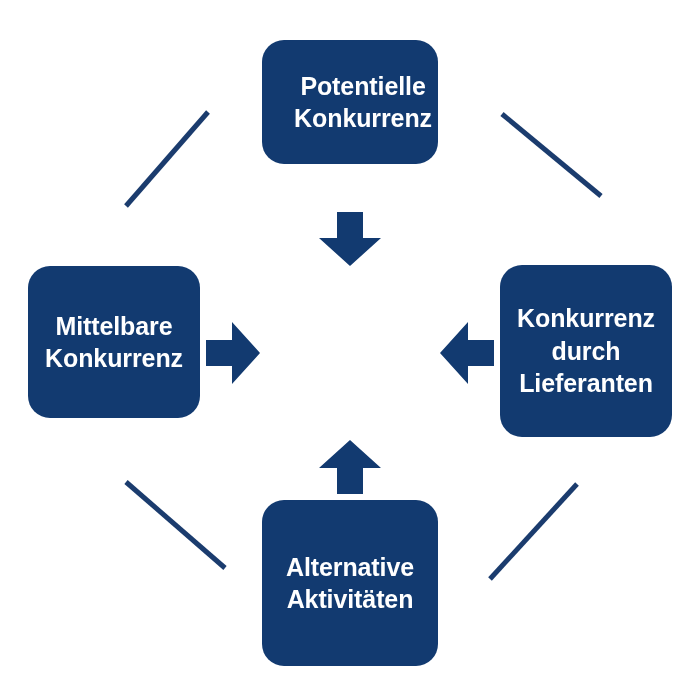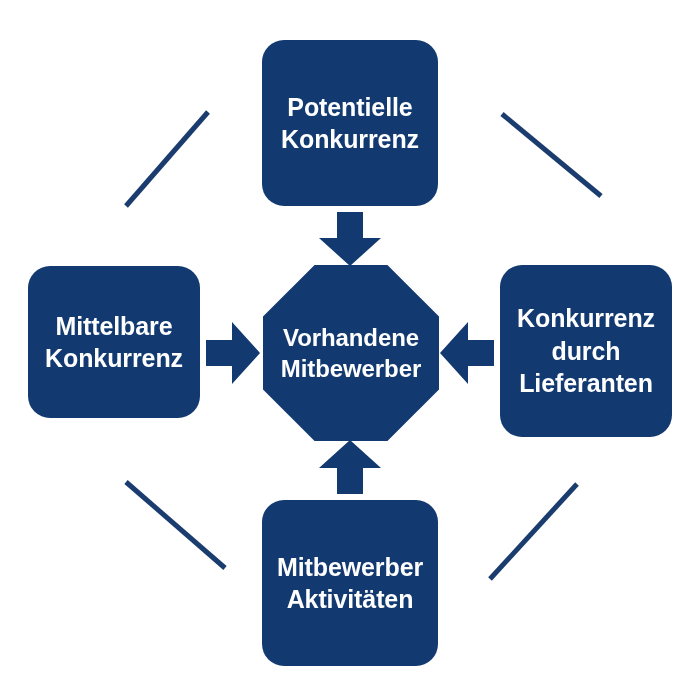--- a/index.html
+++ b/index.html
@@ -39,21 +39,21 @@
     padding: 0 6px;
   }
 
   
   .box {
     border-radius: 22px;
   }
 
   
   #node-top {
-    left: 262px;  top: 40px;   width: 176px; height: 166px;
+    left: 262px;  top: 40px;   width: 176px; height: 124px; justify-content: flex-end;
   }
   #node-left {
     left: 28px;   top: 266px;  width: 172px; height: 152px;
   }
   #node-right {
     left: 500px;  top: 265px;  width: 172px; height: 172px;
   }
   #node-bottom {
     left: 262px;  top: 500px;  width: 176px; height: 166px;
   }
@@ -109,29 +109,25 @@
   <div class="node box" id="node-top">
     <span class="node-label">Potentielle
 Konkurrenz</span>
   </div>
 
   <div class="node box" id="node-left">
     <span class="node-label">Mittelbare
 Konkurrenz</span>
   </div>
 
-  <div class="node" id="node-center">
-    <span class="node-label">Vorhandene
-Mitbewerber</span>
-  </div>
 
   <div class="node box" id="node-right">
     <span class="node-label">Konkurrenz
 durch
 Lieferanten</span>
   </div>
 
   <div class="node box" id="node-bottom">
-    <span class="node-label">Mitbewerber
+    <span class="node-label">Alternative
 Aktivitäten</span>
   </div>
 
 </div>
 
 </body></html>

